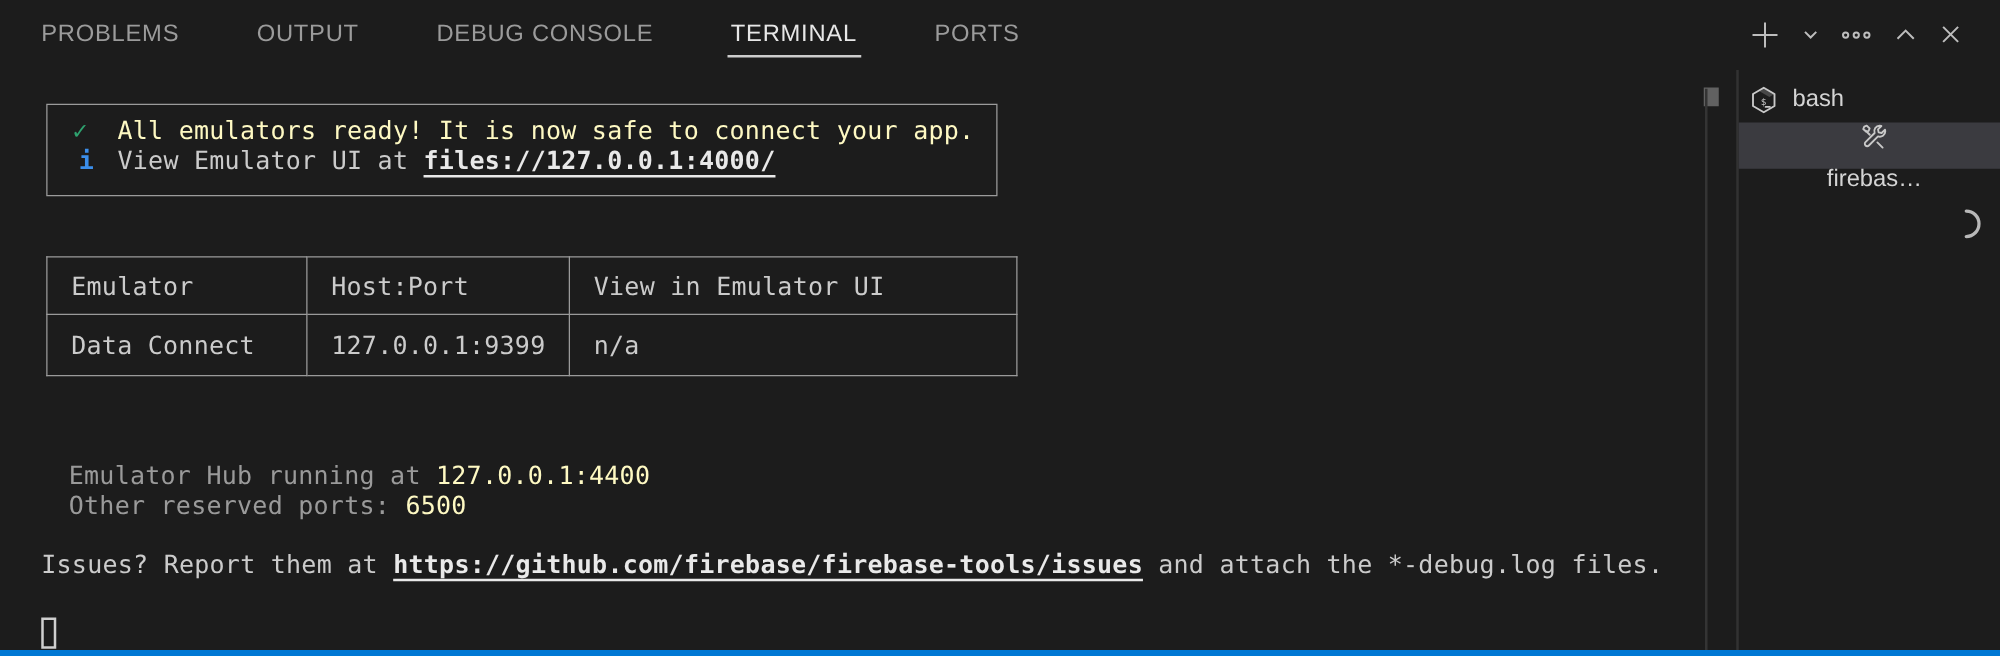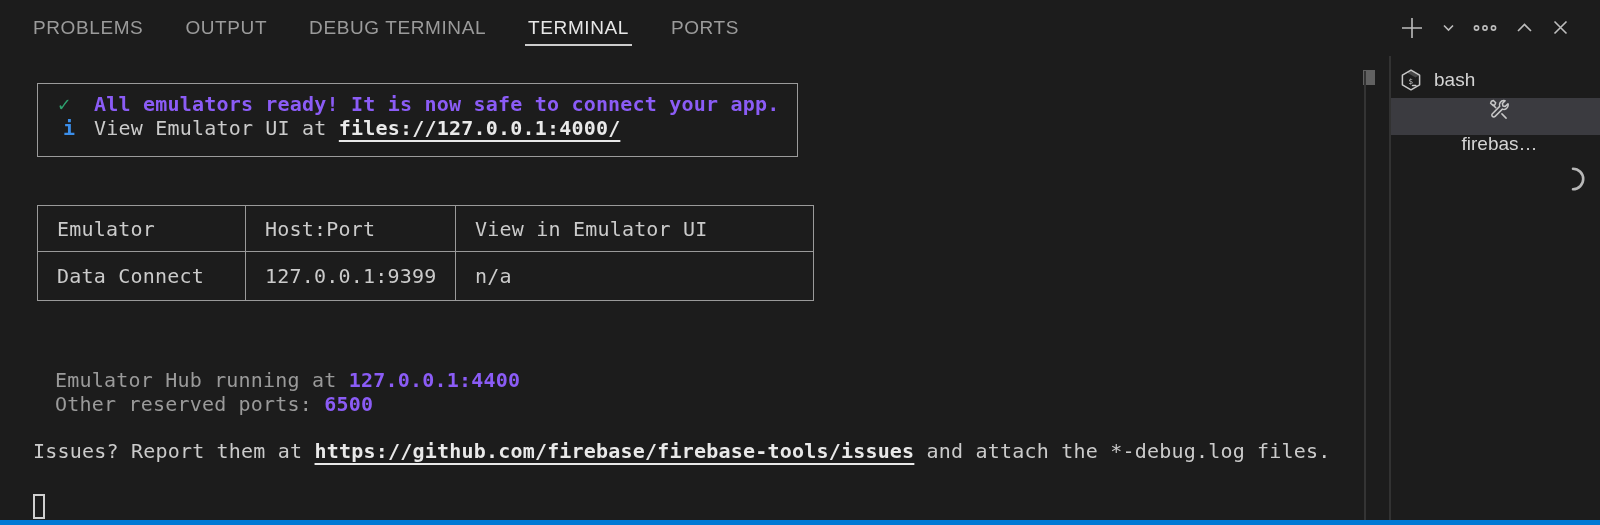--- a/index.html
+++ b/index.html
@@ -2,30 +2,30 @@
 <html><head>
 <meta charset="utf-8">
 <style>
   html,body{margin:0;padding:0;}
   body{
     width:1600px;height:525px;overflow:hidden;position:relative;
     background:#1c1c1c;
     font-family:"Liberation Sans", sans-serif;
   }
   
-  .tabbar{position:absolute;top:0;left:0;right:0;height:55px;display:flex;align-items:center;padding-left:33px;gap:42px;}
+  .tabbar{position:absolute;top:0;left:0;right:0;height:55px;display:flex;align-items:center;padding-left:33px;gap:62px;}
   .tab{position:relative;font-size:19px;letter-spacing:.6px;color:#9b9b9b;cursor:pointer;white-space:nowrap;padding:15px 0;}
   .tab.active{color:#e7e7e7;}
   .tab.active::after{content:"";position:absolute;left:-3px;right:-3px;bottom:8px;height:2px;background:#cccccc;}
   .panel-actions{position:absolute;right:30px;top:0;height:55px;display:flex;align-items:center;gap:17px;}
   .panel-actions svg{display:block;stroke:#bdbdbd;fill:none;stroke-width:1.6;}
   .act{cursor:pointer;display:flex;align-items:center;}
   
   .tline{position:absolute;font-family:"DejaVu Sans Mono", monospace;font-size:20px;letter-spacing:.2px;color:#cbcbcb;white-space:pre;line-height:24px;}
-  .b{font-weight:700;color:#8b5cf6;}
+  .b{font-weight:400;color:#fef9c3;}
   .dim{color:#9a9a9a;}
   .lnk{font-weight:700;color:#e9e9e9;text-decoration:underline;text-underline-offset:5px;text-decoration-thickness:1.5px;cursor:pointer;}
   .green{color:#2ea26f;font-weight:700;}
   .iblue{color:#3b8eea;font-weight:700;}
   .yellow{color:#e5e510;}
   
   .banner{position:absolute;left:37px;top:83px;width:761px;height:74px;border:1.5px solid #9b9b9b;box-sizing:border-box;}
   .banner .tline{line-height:24px;}
   
   .emu-table{position:absolute;left:37px;top:205px;border-collapse:collapse;table-layout:fixed;padding-left:48px;}
@@ -50,21 +50,21 @@
   .spinner svg{stroke:#b8b8b8;stroke-width:2.6;}
   
   .status-edge{position:absolute;left:0;right:0;bottom:0;height:5px;background:#0078d4;}
 </style>
 </head>
 <body>
 
 <div class="tabbar">
   <div class="tab">PROBLEMS</div>
   <div class="tab">OUTPUT</div>
-  <div class="tab">DEBUG TERMINAL</div>
+  <div class="tab">DEBUG CONSOLE</div>
   <div class="tab active">TERMINAL</div>
   <div class="tab">PORTS</div>
 </div>
 
 <div class="panel-actions">
   <span class="act">
     <svg width="26" height="26" viewBox="0 0 26 26">
         <path d="M13 3v20M3 13h20"></path>
       </svg>
   </span>

